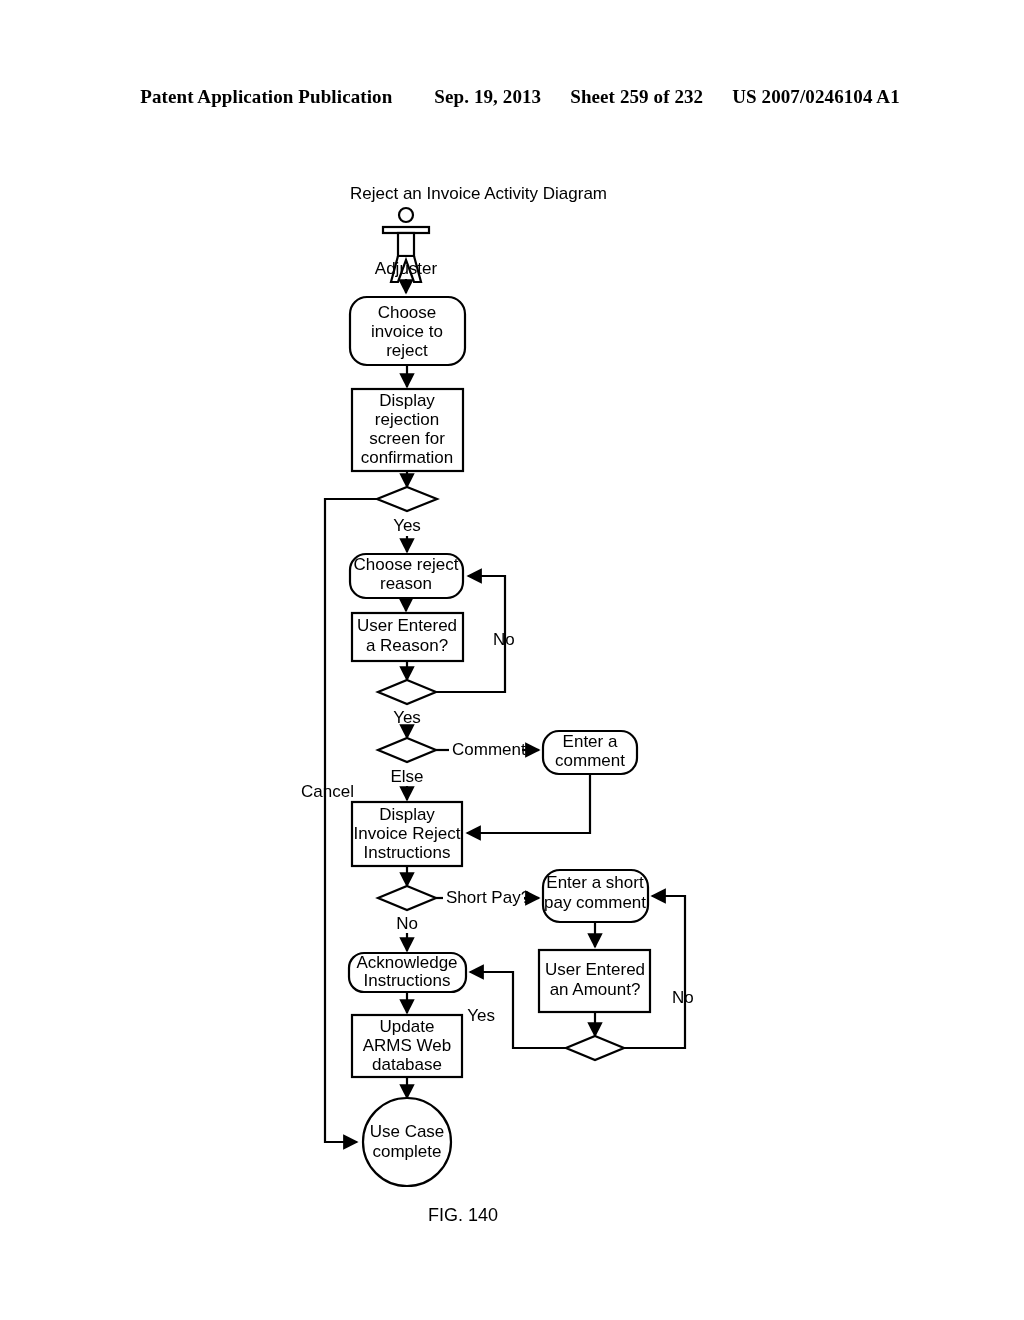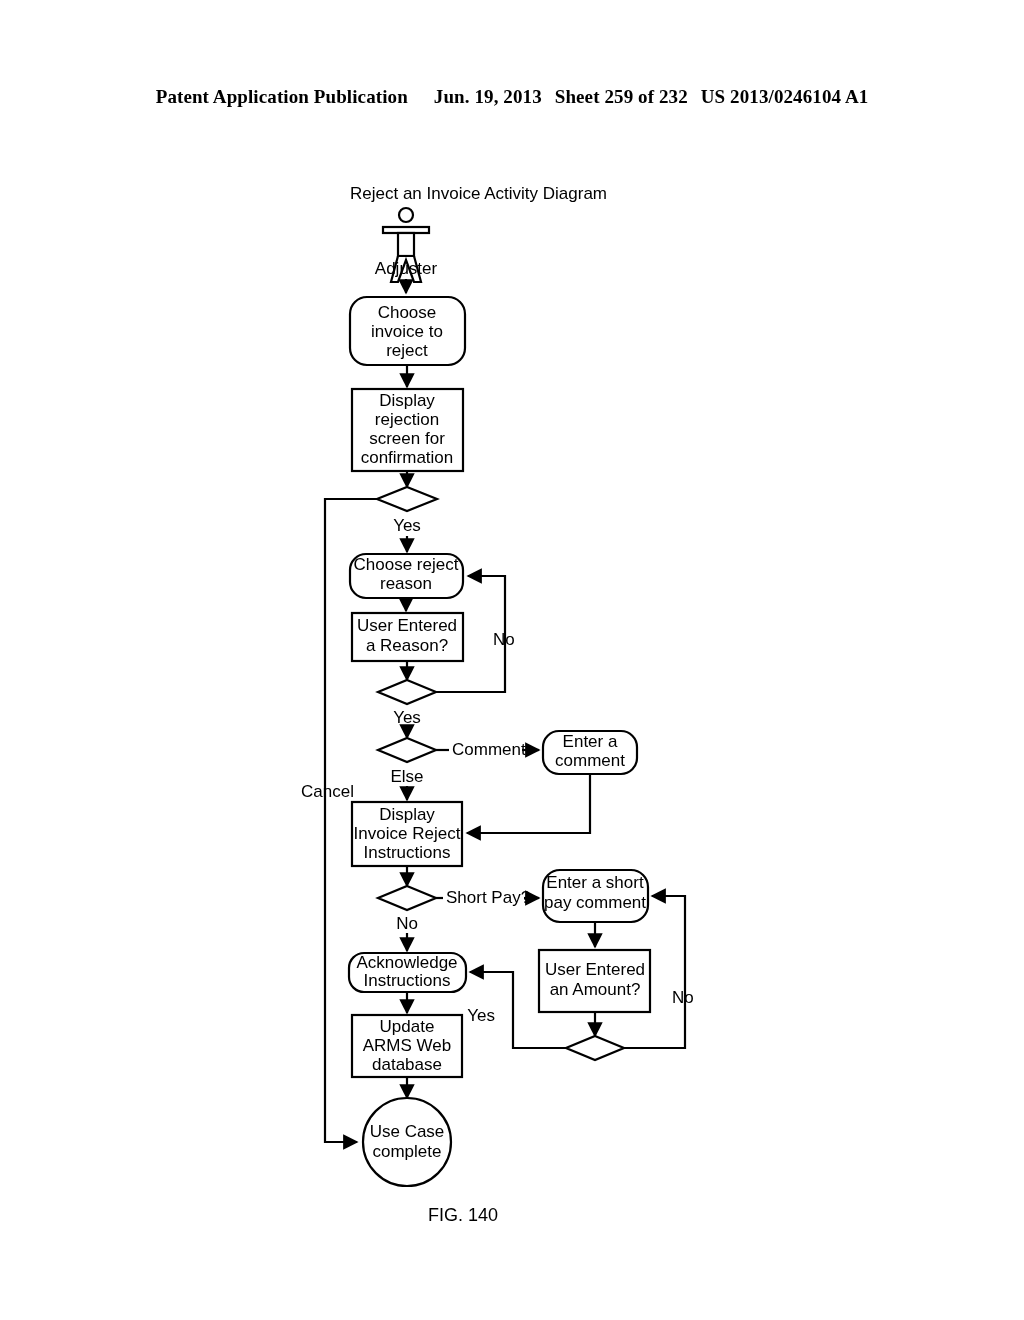--- a/index.html
+++ b/index.html
@@ -27,21 +27,21 @@
     left: 0;
     top: 86px;
     width: 1024px;
     text-align: center;
     font-family: "Liberation Serif", serif;
     font-weight: bold;
     font-size: 19px;
     letter-spacing: 0.1px;
     white-space: nowrap;
   }
-  .patent-header .seg { display: inline; }
+  .patent-header .seg { display: inline; margin-left: 16px; }
   .gap-lg { display: inline-block; width: 26px; }
   .gap-md { display: inline-block; width: 13px; }
   #diagram-svg {
     position: absolute;
     left: 0;
     top: 0;
     width: 1024px;
     height: 1320px;
   }
   svg text {
@@ -89,21 +89,21 @@
     font-size: 18px;
     text-anchor: middle;
   }
 </style>
 </head>
 <body>
 
 <div id="page">
 
   <div class="patent-header">
-    <span class="seg">Patent Application Publication</span><span class="gap-lg"></span><span class="seg">Jun. 19, 2013</span><span class="gap-md"></span><span class="seg">Sheet 259 of 232</span><span class="gap-md"></span><span class="seg">US 2013/0246104 A1</span>
+    <span class="seg">Patent Application Publication</span><span class="gap-lg"></span><span class="seg">Sep. 19, 2013</span><span class="gap-md"></span><span class="seg">Sheet 259 of 232</span><span class="gap-md"></span><span class="seg">US 2007/0246104 A1</span>
   </div>
 
   <svg id="diagram-svg" viewBox="0 0 1024 1320">
     <defs>
       <marker id="arrow" viewBox="0 0 10 10" refX="9" refY="5" markerWidth="7" markerHeight="7" orient="auto-start-reverse">
         <path d="M 0 0 L 10 5 L 0 10 z" fill="#000000"></path>
       </marker>
     </defs>
 
     <text class="diagram-title" x="350" y="199">Reject an Invoice Activity Diagram</text>

